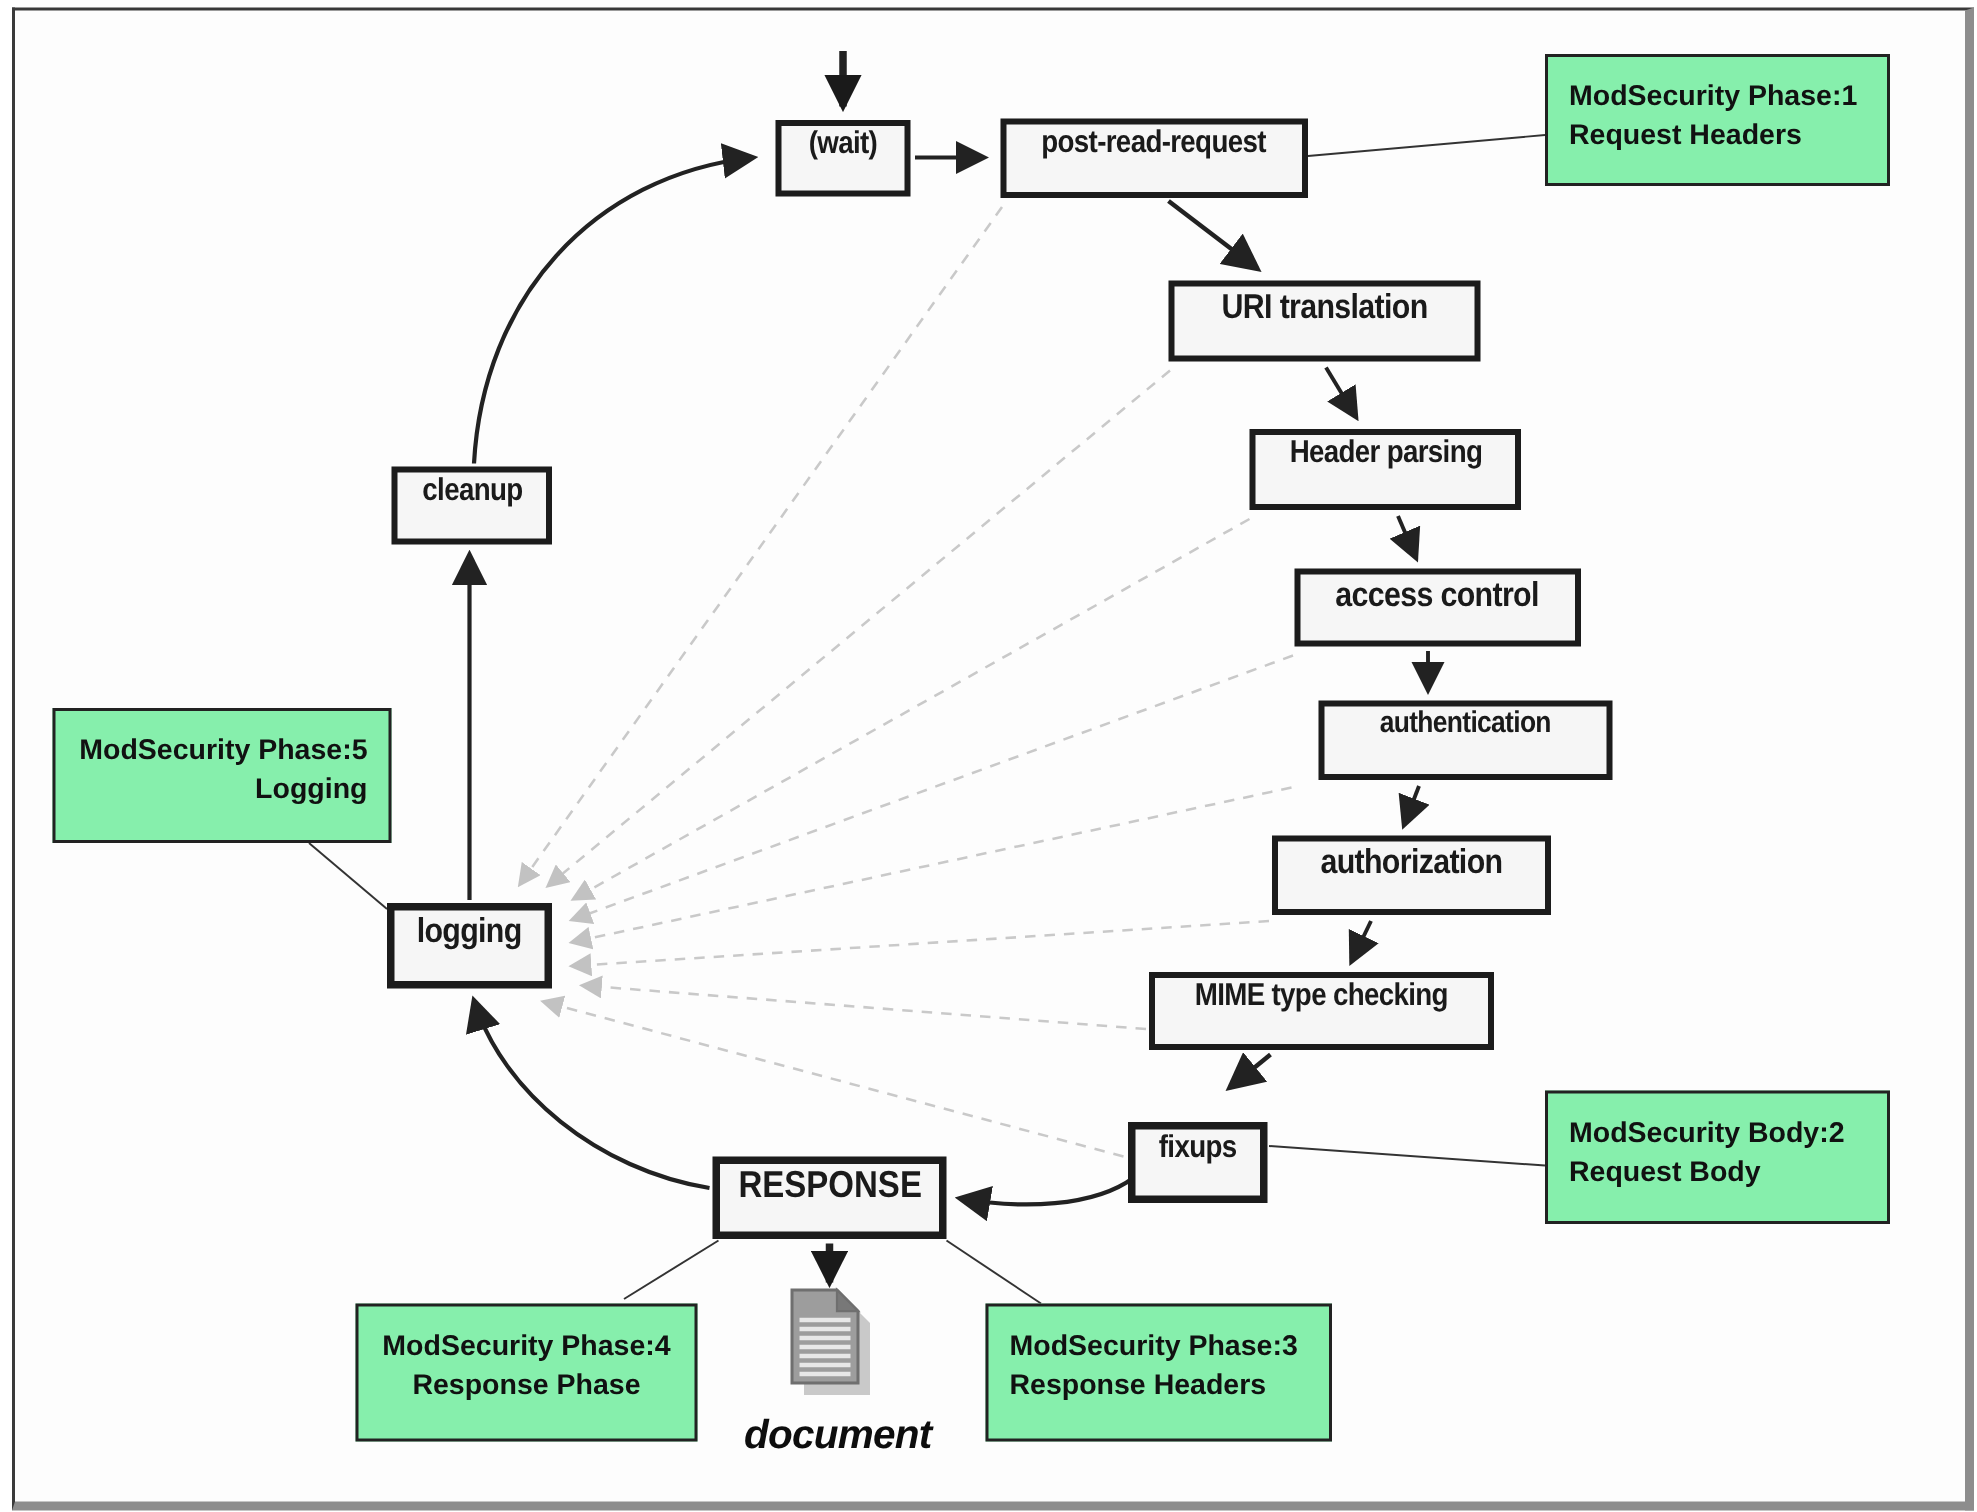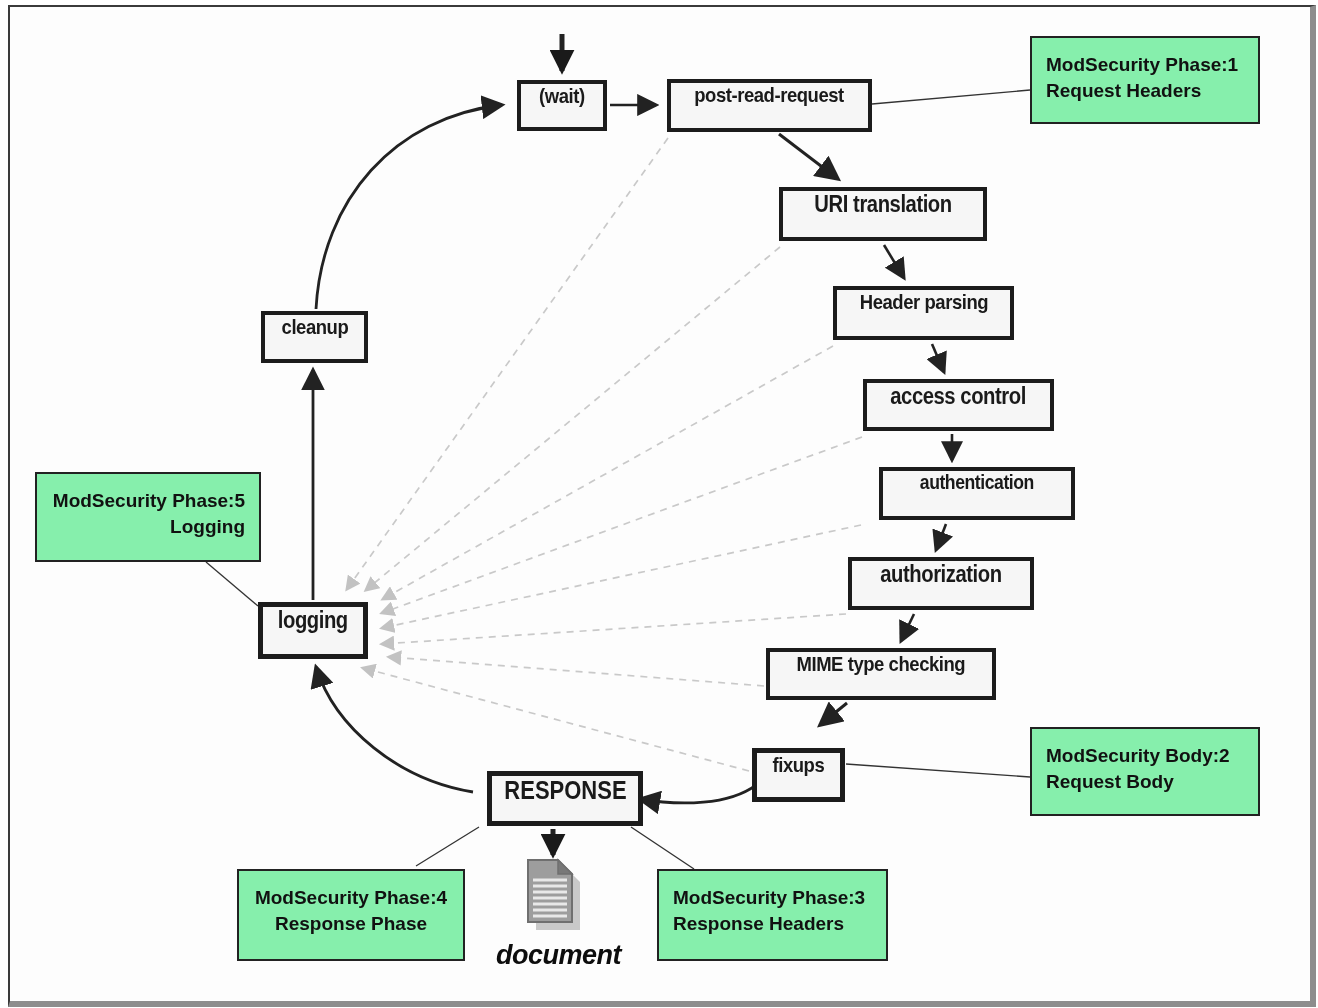--- a/index.html
+++ b/index.html
@@ -18,21 +18,21 @@
   .node .lbl{display:inline-block;transform:scaleX(0.88);white-space:nowrap;}
   .n-wait{left:517px;top:80px;width:90px;height:51px;}
   .n-prr{left:667px;top:79px;width:205px;height:53px;}
   .n-uri{left:779px;top:187px;width:208px;height:54px;font-size:23px;}
   .n-hp{left:833px;top:286px;width:181px;height:54px;}
   .n-ac{left:863px;top:379px;width:191px;height:52px;font-size:23px;}
   .n-auth{left:863px;top:467px;width:196px;height:53px;font-size:20px;margin-left:16px;}
   .n-authz{left:848px;top:557px;width:186px;height:53px;font-size:23px;}
   .n-mime{left:766px;top:648px;width:230px;height:52px;}
   .n-fixups{left:752px;top:748px;width:93px;height:54px;border-width:5px;}
-  .n-response{left:475px;top:771px;width:156px;height:55px;border-width:5px;font-size:25px;letter-spacing:0;margin-left:12px;}
+  .n-response{left:475px;top:771px;width:156px;height:55px;border-width:5px;font-size:25px;letter-spacing:0;}
   .n-logging{left:258px;top:602px;width:110px;height:57px;border-width:5px;font-size:23px;}
   .n-cleanup{left:261px;top:311px;width:107px;height:52px;}
 
   
   .callout{position:absolute;border:2px solid #222;background:#86efac;box-sizing:border-box;
            padding:14px 14px 0 14px;font-size:19px;font-weight:bold;color:#111;
            line-height:1.35;text-align:left;}
   .a-p1{left:1030px;top:36px;width:230px;height:88px;}
   .a-p2{left:1030px;top:727px;width:230px;height:89px;}
   .a-p3{left:657px;top:869px;width:231px;height:92px;}

